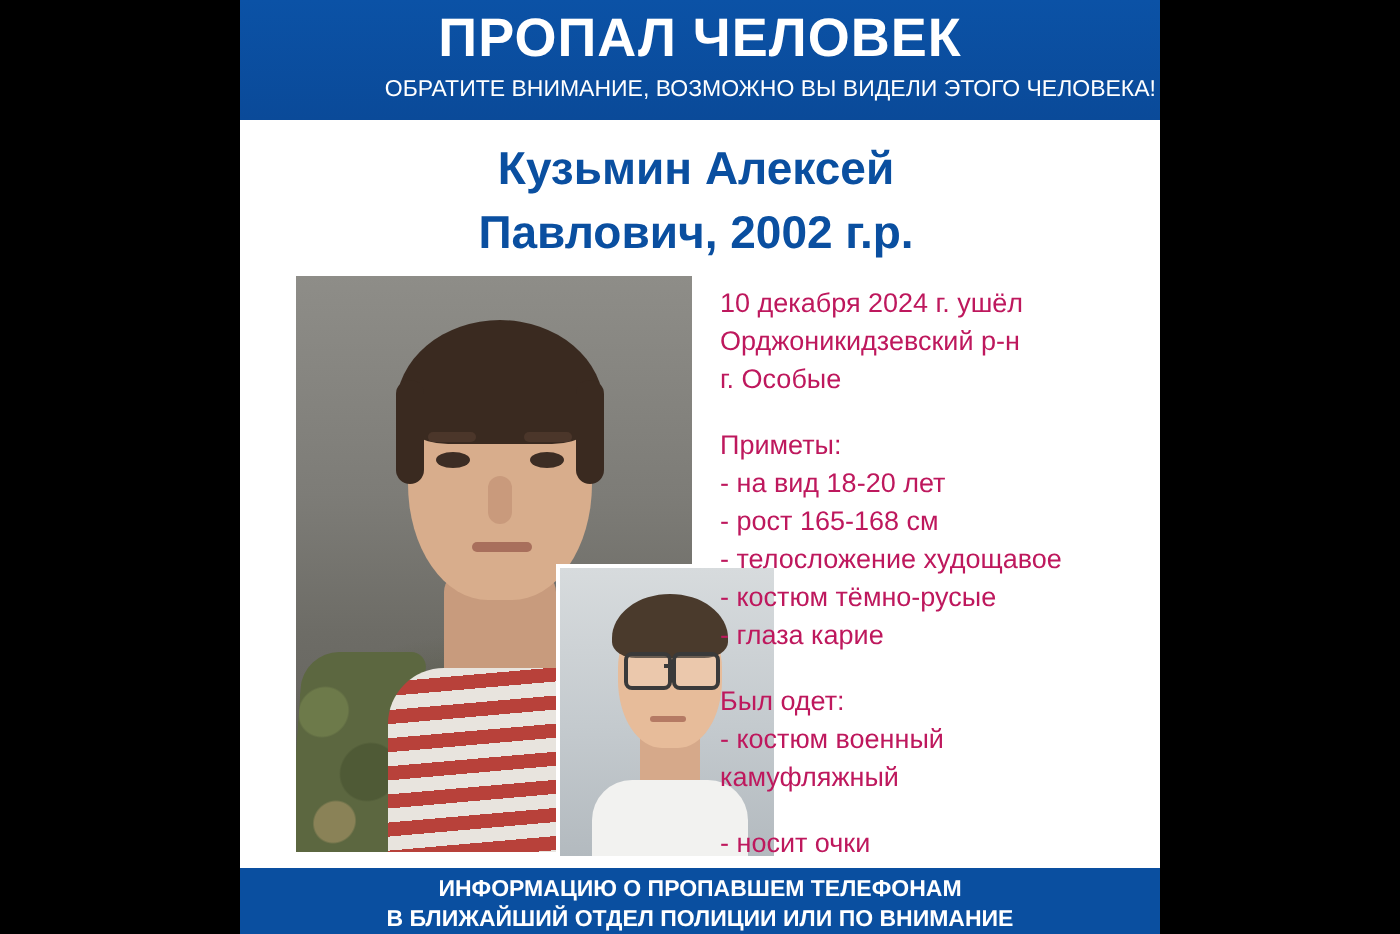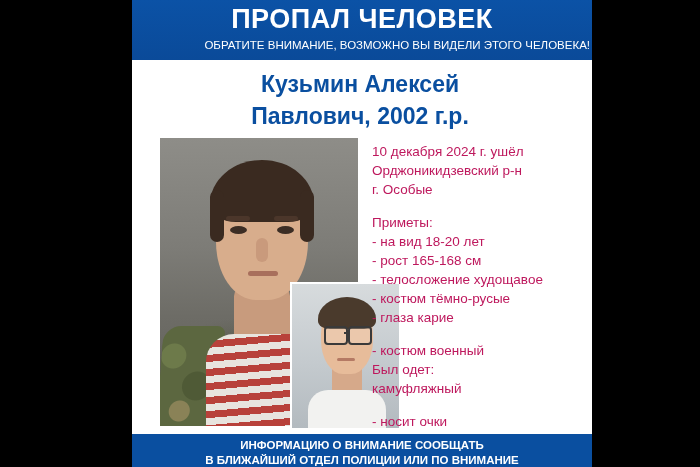--- a/index.html
+++ b/index.html
@@ -20,21 +20,20 @@
     background: #000000;
   }
   .poster {
     position: absolute;
     left: 120px;
     top: 0;
     width: 460px;
     height: 467px;
     background: #ffffff;
     overflow: hidden;
-    margin-left: 12px;
   }
   
   .header {
     position: absolute;
     left: 0;
     top: 0;
     width: 460px;
     height: 60px;
     background: #0a4fa0;
     background: linear-gradient(180deg, #0b52a6 0%, #0a4a99 100%);
@@ -428,30 +427,30 @@
       <div class="block">
         <div class="line lbl">Приметы:</div>
         <div class="line">- на вид 18-20 лет</div>
         <div class="line">- рост 165-168 см</div>
         <div class="line">- телосложение худощавое</div>
         <div class="line">- костюм тёмно-русые</div>
         <div class="line">- глаза карие</div>
       </div>
 
       <div class="block">
+        <div class="line lbl">Был одет:</div>
         <div class="line">- костюм военный</div>
-        <div class="line lbl">Был одет:</div>
         <div class="line">камуфляжный</div>
       </div>
 
       <div class="block">
         <div class="line">- носит очки</div>
       </div>
 
     </div>
 
     <div class="footer">
-      <div class="footer-line footer-line-1">ИНФОРМАЦИЮ О ВНИМАНИЕ СООБЩАТЬ</div>
+      <div class="footer-line footer-line-1">ИНФОРМАЦИЮ О ПРОПАВШЕМ ТЕЛЕФОНАМ</div>
       <div class="footer-line footer-line-2">В БЛИЖАЙШИЙ ОТДЕЛ ПОЛИЦИИ ИЛИ ПО ВНИМАНИЕ</div>
     </div>
 
   </div>
 </div>
 
 </body></html>

